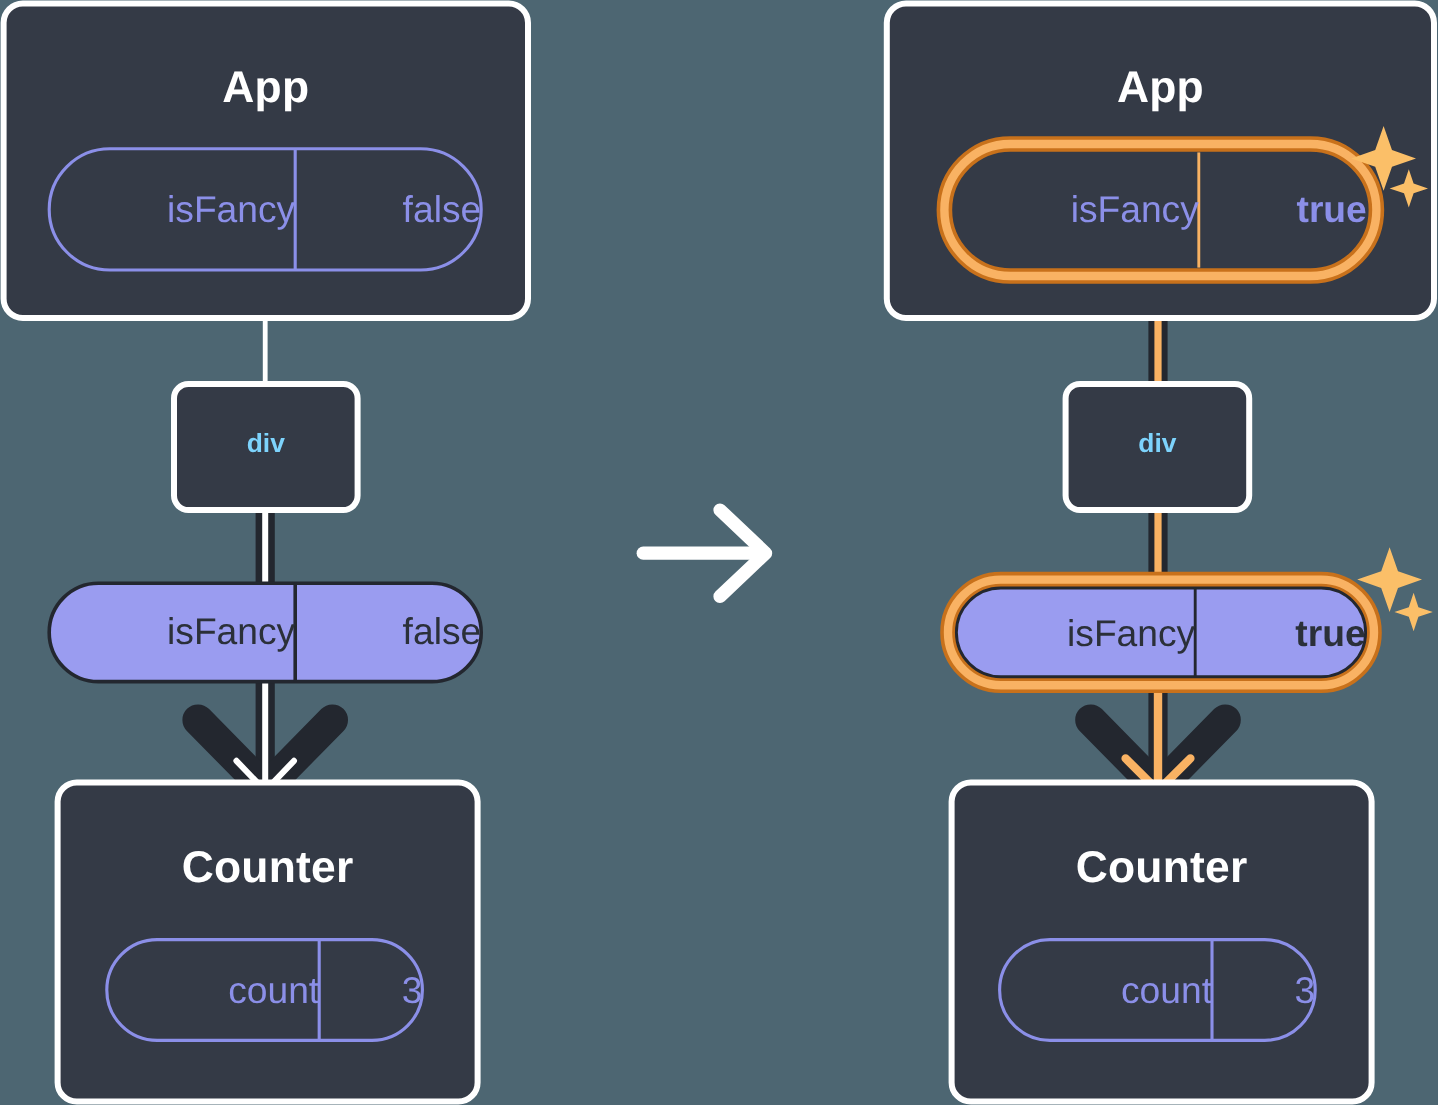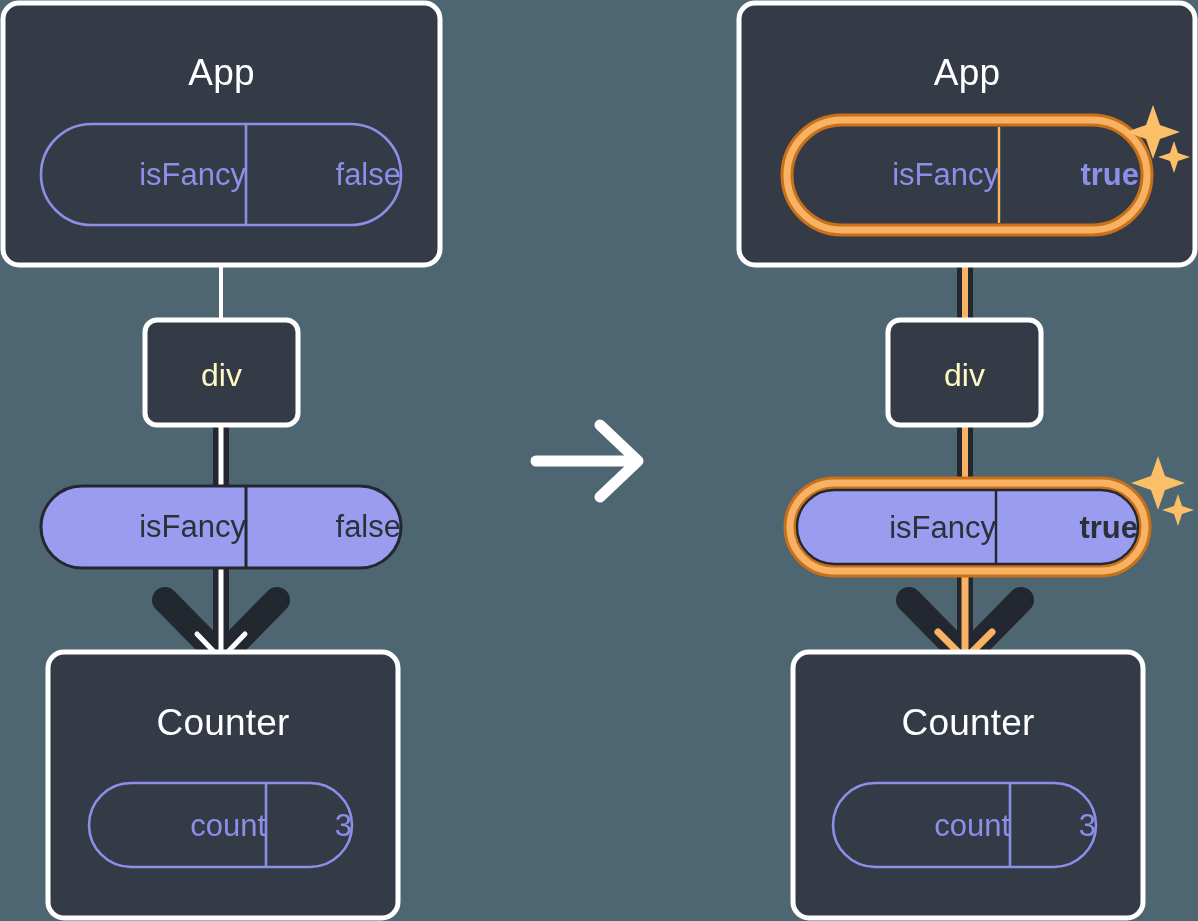--- a/index.html
+++ b/index.html
@@ -10,24 +10,24 @@
     font-family:"Liberation Sans","DejaVu Sans",sans-serif;
     overflow:hidden;
     position:relative;
   }
   #stage{position:absolute;left:0;top:0;width:1198px;height:921px;}
   svg.layer{position:absolute;left:0;top:0;width:1198px;height:921px;overflow:visible;}
 
   
   .lbl{position:absolute;white-space:nowrap;pointer-events:none;}
   .title-txt{
-    color:#ffffff;font-size:37px;font-weight:400;letter-spacing:.2px;
+    color:#ffffff;font-size:37px;font-weight:700;letter-spacing:.2px;
     text-align:center;
   }
-  .div-txt{color:#fef9c3;font-size:32px;font-weight:400;text-align:center;}
+  .div-txt{color:#7dd3fc;font-size:22px;font-weight:700;text-align:center;}
   .pill-txt{font-size:31px;font-weight:400;text-align:right;}
   .pill-txt.outline{color:#8b8fe8;}
   .pill-txt.onfill{color:#2b3039;}
   .pill-txt.bold{font-weight:700;}
   .pill-txt.accent{color:#8b8fe8;font-weight:700;}
 </style>
 </head>
 <body>
 
 <div id="stage">

